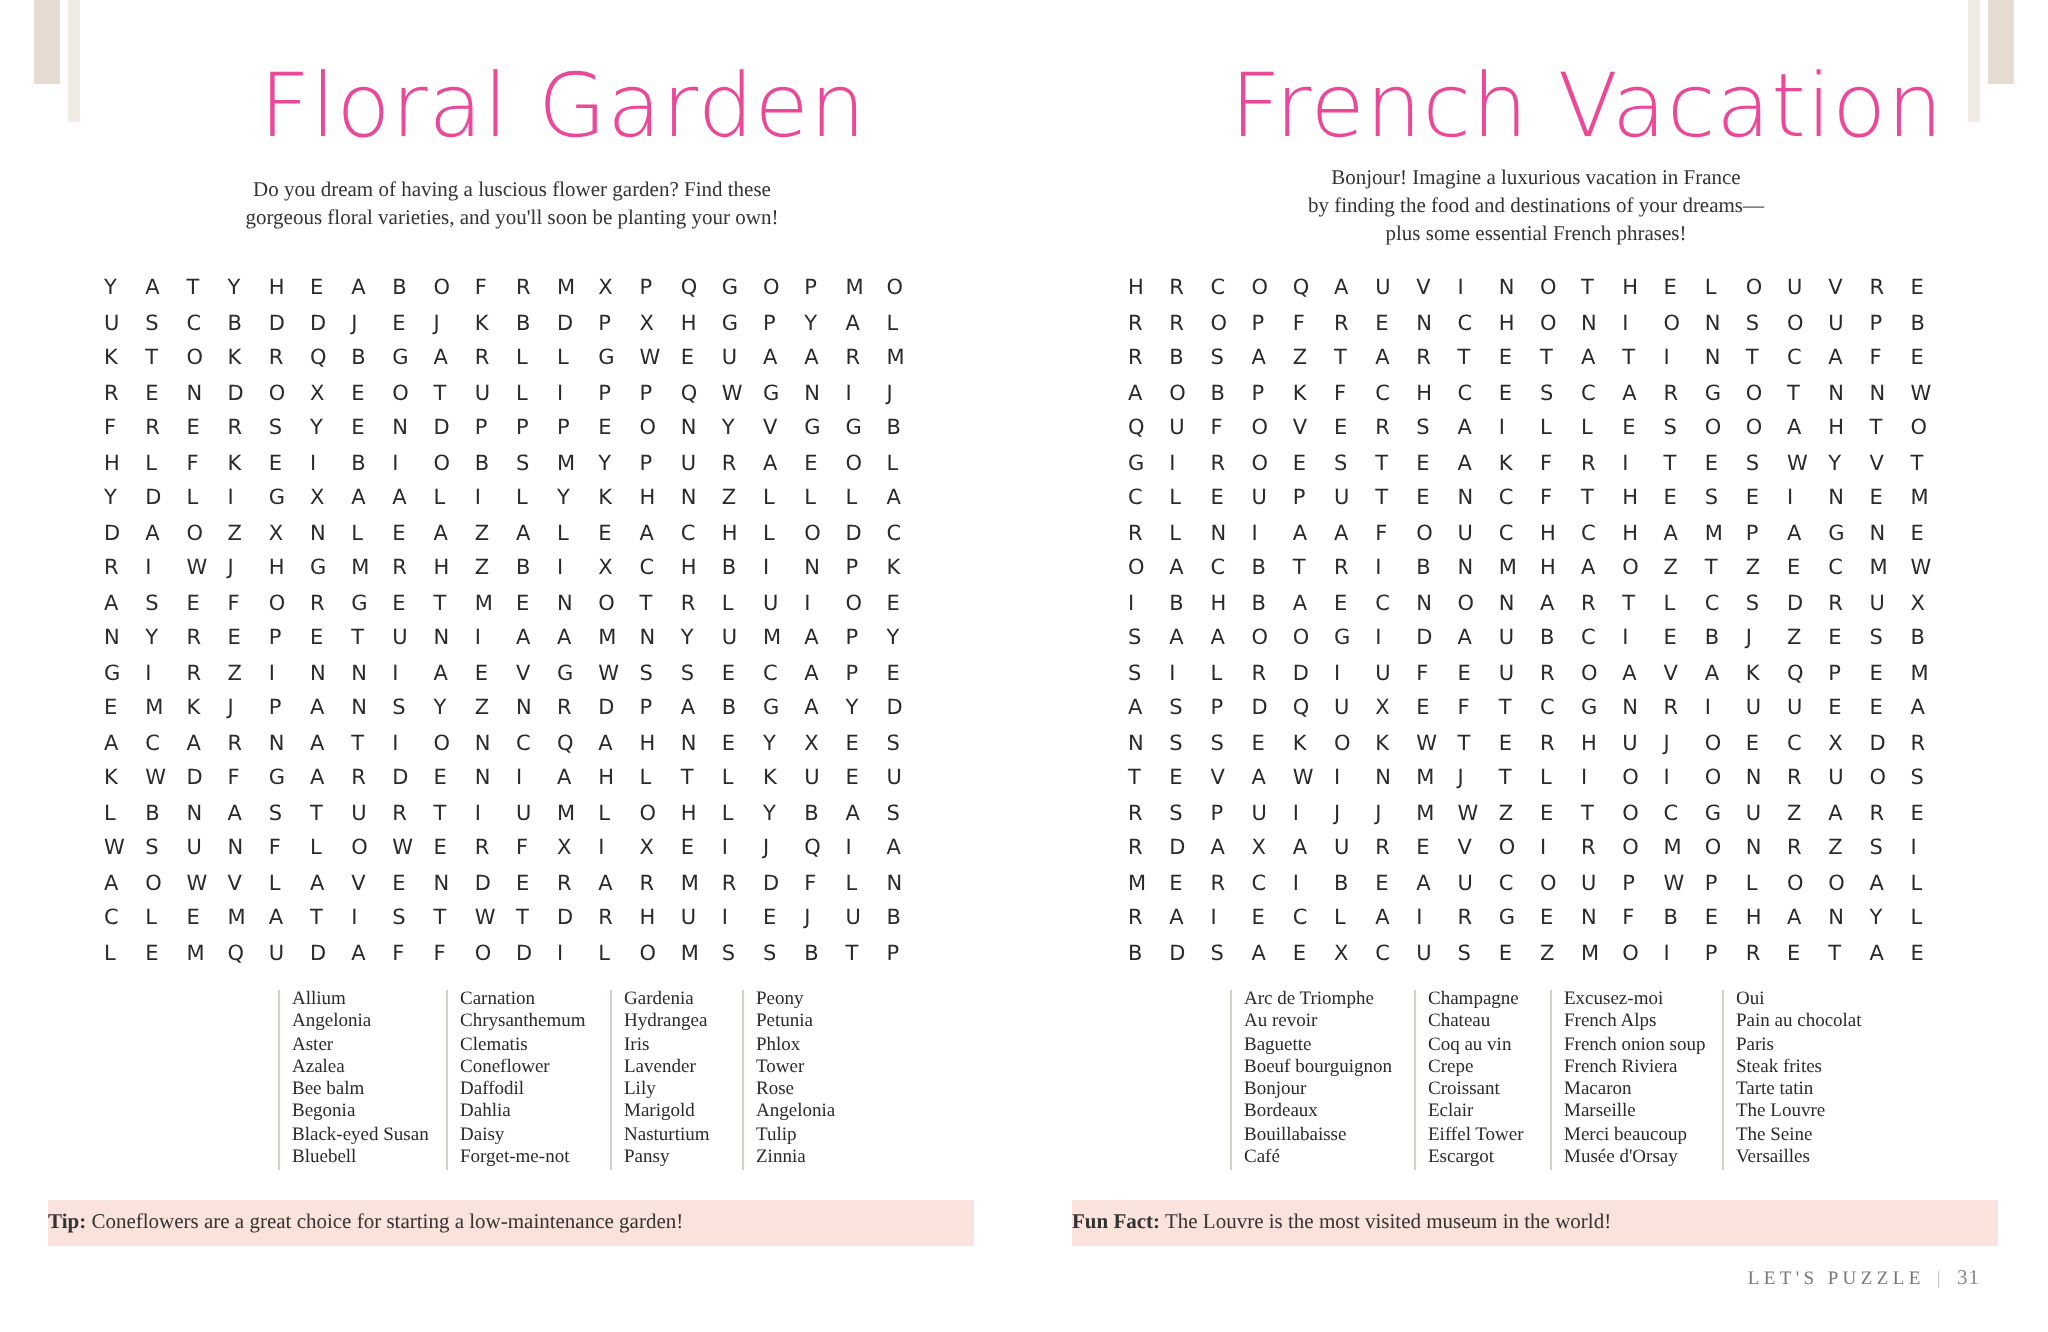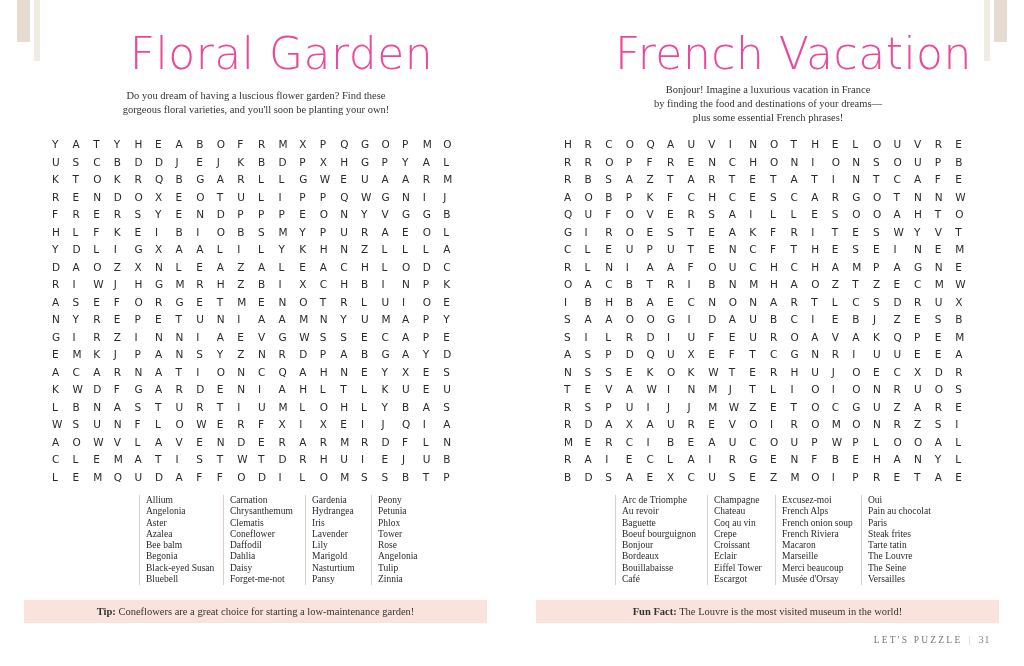--- a/index.html
+++ b/index.html
@@ -41,21 +41,21 @@
     position: absolute; top: 495px; display: flex;
   }
   .wcol {
     border-left: 1px solid #d8d0c6; padding-left: 6px; margin-right: 6px;
     display: flex; flex-direction: column;
   }
   .word { font-family: "Liberation Serif", serif; font-size: 9.5px; line-height: 11.3px; color: #2a2a2a; white-space: nowrap; }
 
   .tipbox {
     position: absolute; top: 600px; left: 24px; width: 463px; height: 23px;
-    background: #fbe3dd; text-align: center; font-size: 10.5px; line-height: 23px; color: #333;
+    background: #fbe3dd; text-align: left; font-size: 10.5px; line-height: 23px; color: #333;
   }
   .tipbox b { font-weight: bold; }
 
   .footer {
     position: absolute; top: 634px; font-size: 9.5px; color: #777;
     letter-spacing: 2.2px; font-family: "Liberation Serif", serif;
   }
   .footer .pg { color: #888; letter-spacing: 0.5px; font-size: 10.5px; }
   .footer .sep { color: #c9bfb4; margin: 0 6px; }
 </style>

